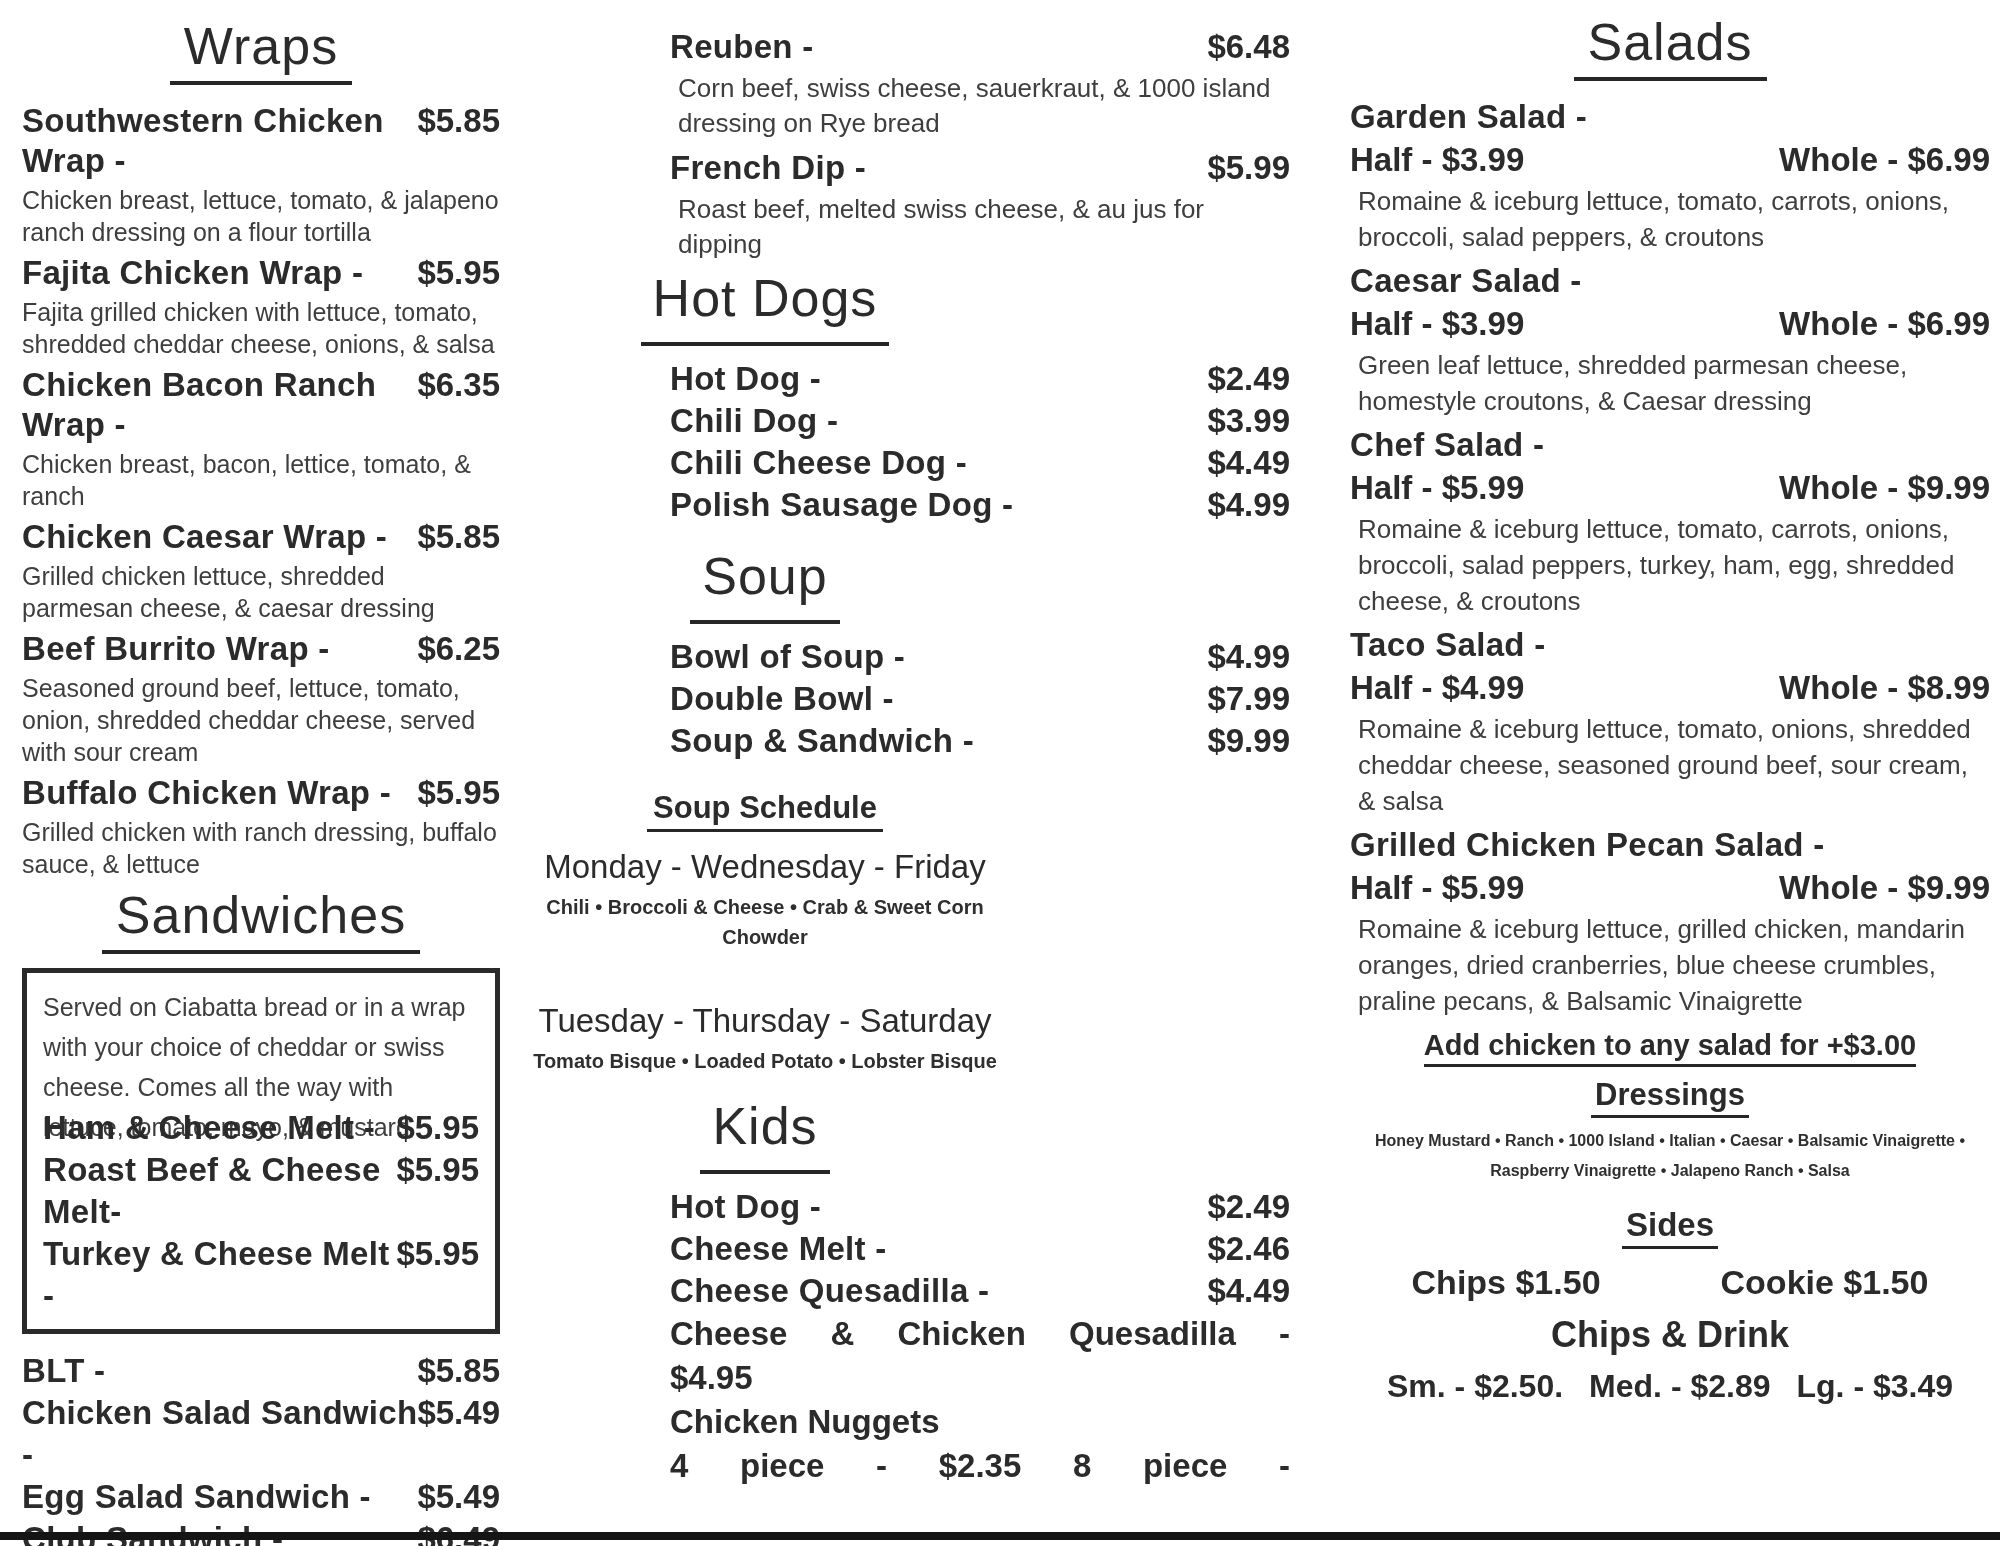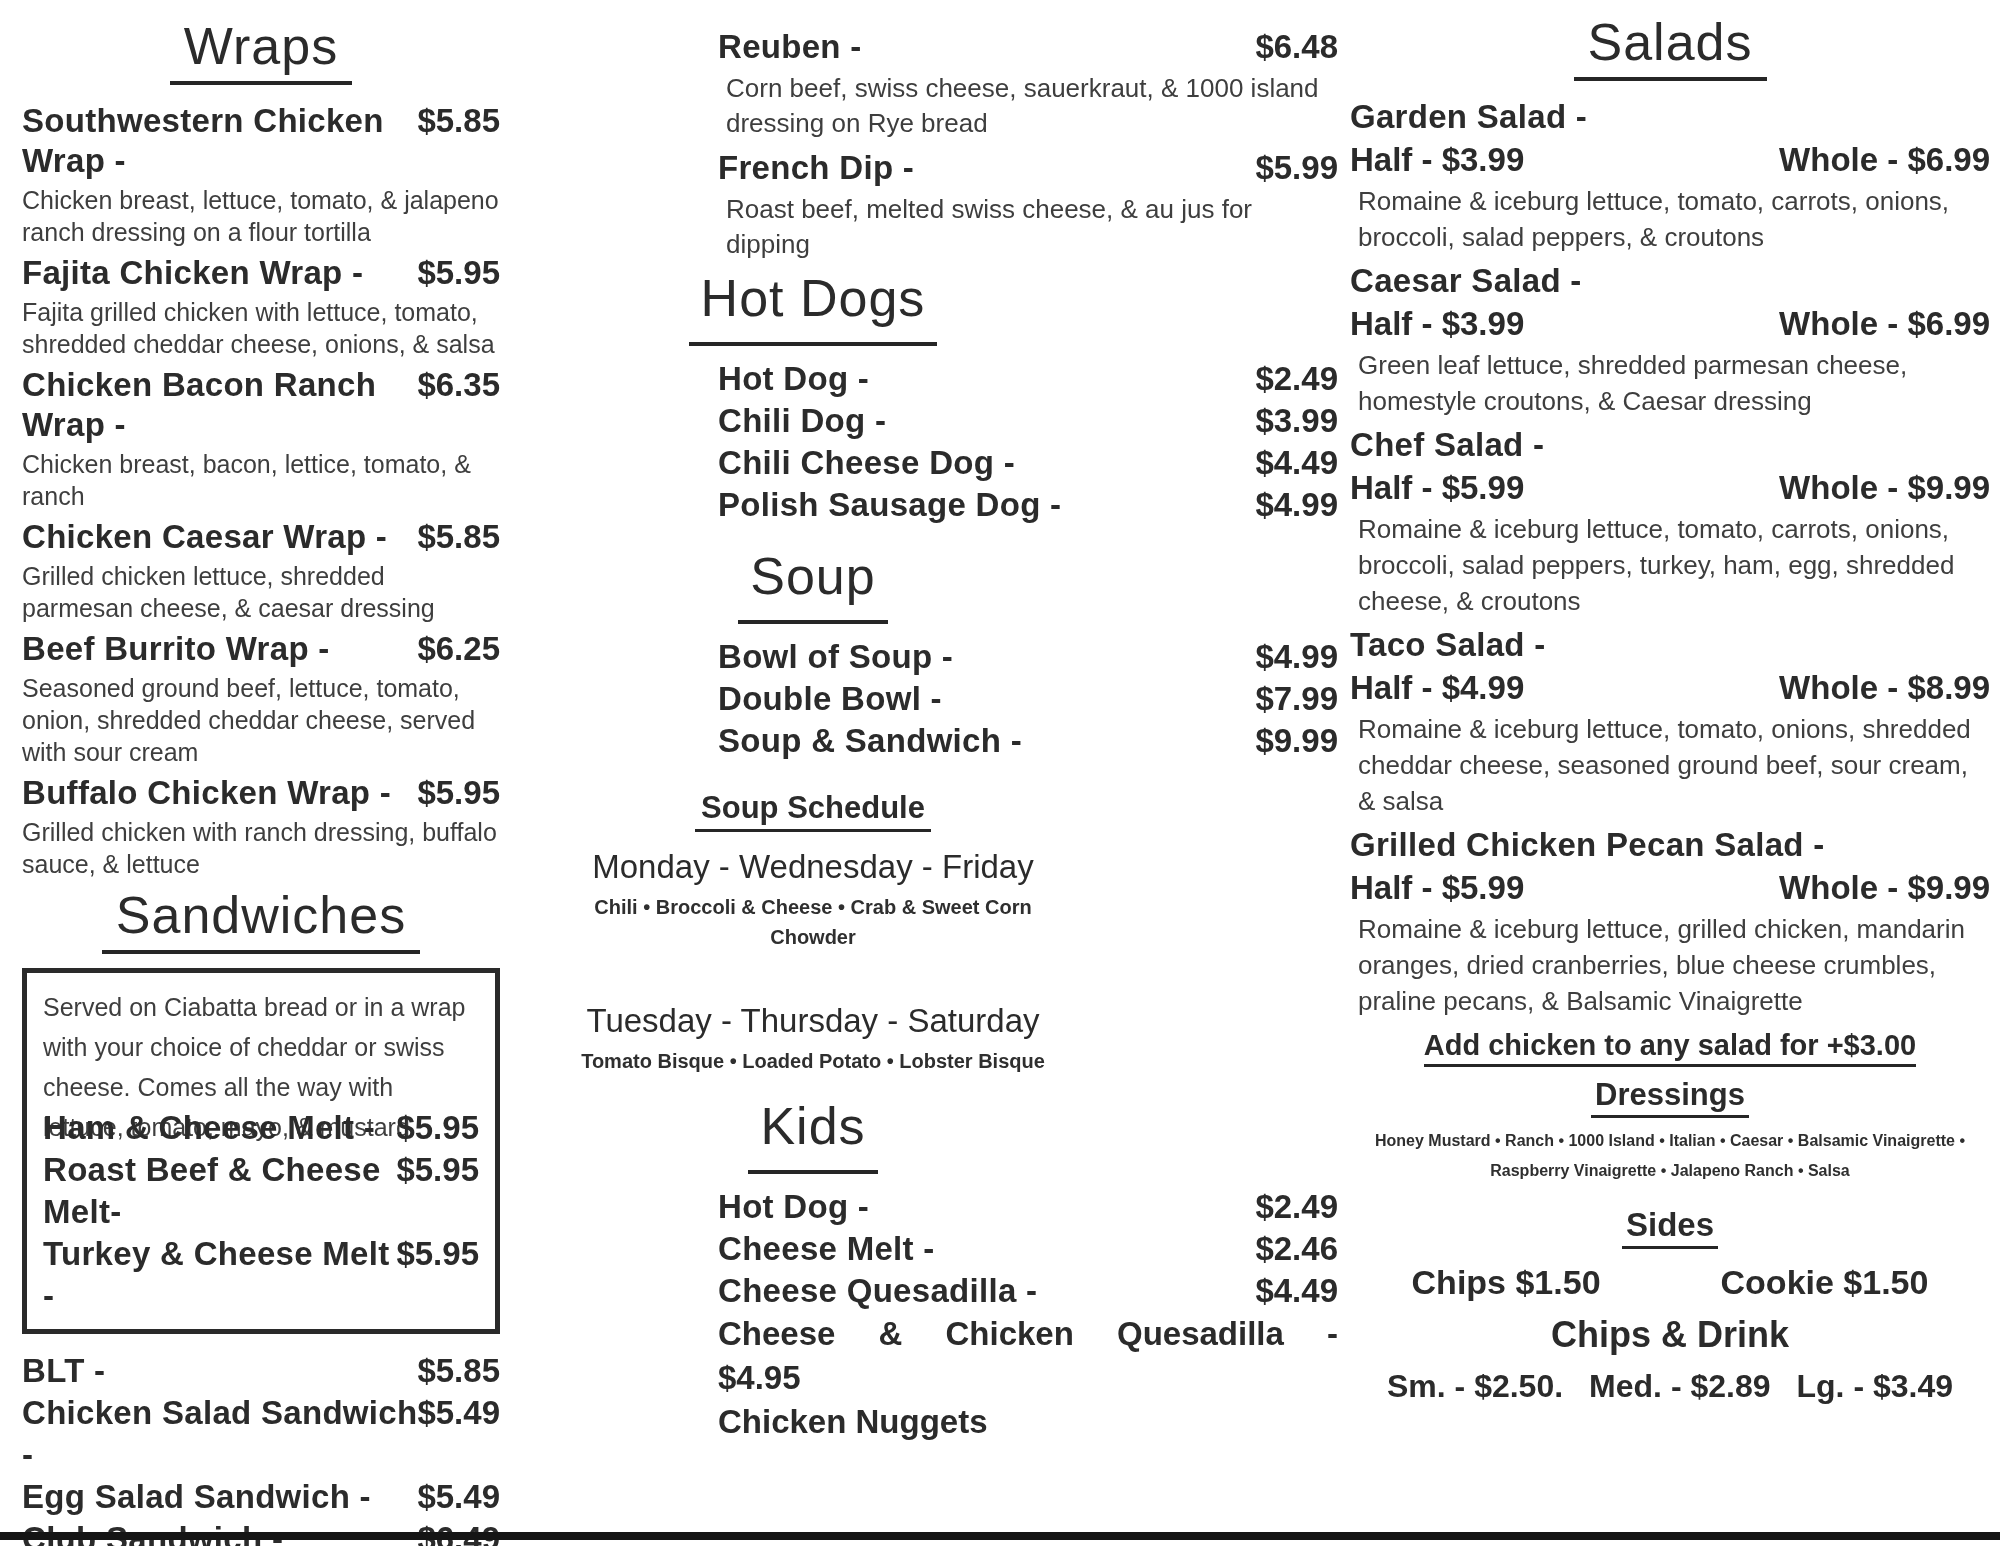--- a/index.html
+++ b/index.html
@@ -6,21 +6,21 @@
   html,body { background:#ffffff; }
   body {
     position:relative;
     width:2000px; height:1546px;
     overflow:hidden;
     font-family:"Liberation Sans","DejaVu Sans",sans-serif;
     color:#2b2b2b;
   }
   .col { position:absolute; }
   .col-left  { left:22px;   top:16px; width:478px; }
-  .col-mid   { left:568px;  top:26px; width:770px; }
+  .col-mid   { left:520px;  top:26px; width:770px; }
   .col-right { left:1350px; top:12px; width:640px; }
 
   .big-title { text-align:center; font-size:52px; font-weight:400; letter-spacing:1px; margin-bottom:16px; }
   .big-title span { display:inline-block; border-bottom:4px solid #262626; padding:0 14px 5px 14px; }
   .mid-title { width:490px; text-align:center; font-size:52px; font-weight:400; letter-spacing:1px; margin:20px 0 12px 0; }
   .mid-title span { display:inline-block; border-bottom:4px solid #262626; padding:0 12px 14px 12px; }
 
   .mi-row { display:flex; justify-content:space-between; align-items:baseline;
             font-weight:700; font-size:33px; line-height:40px; color:#2b2b2b; }
   .mi-name { letter-spacing:0.3px; }
@@ -228,20 +228,21 @@
         <span class="mi-name">Cheese Melt -</span>
         <span class="mi-price">$2.46</span>
       </div>
     <div class="mi-row">
         <span class="mi-name">Cheese Quesadilla -</span>
         <span class="mi-price">$4.49</span>
       </div>
     <div class="justify-row">Cheese &amp; Chicken Quesadilla -</div>
     <div class="price-line">$4.95</div>
     <div class="price-line">Chicken Nuggets</div>
+    <div class="justify-row">4 piece - $2.35 8 piece -</div>
   </div>
 </div>
 
 <div class="col col-right">
   <div class="big-title"><span>Salads</span></div>
 
   <div>
     <div>
       <div class="salad-name">Garden Salad -</div>
       <div class="halfwhole">

